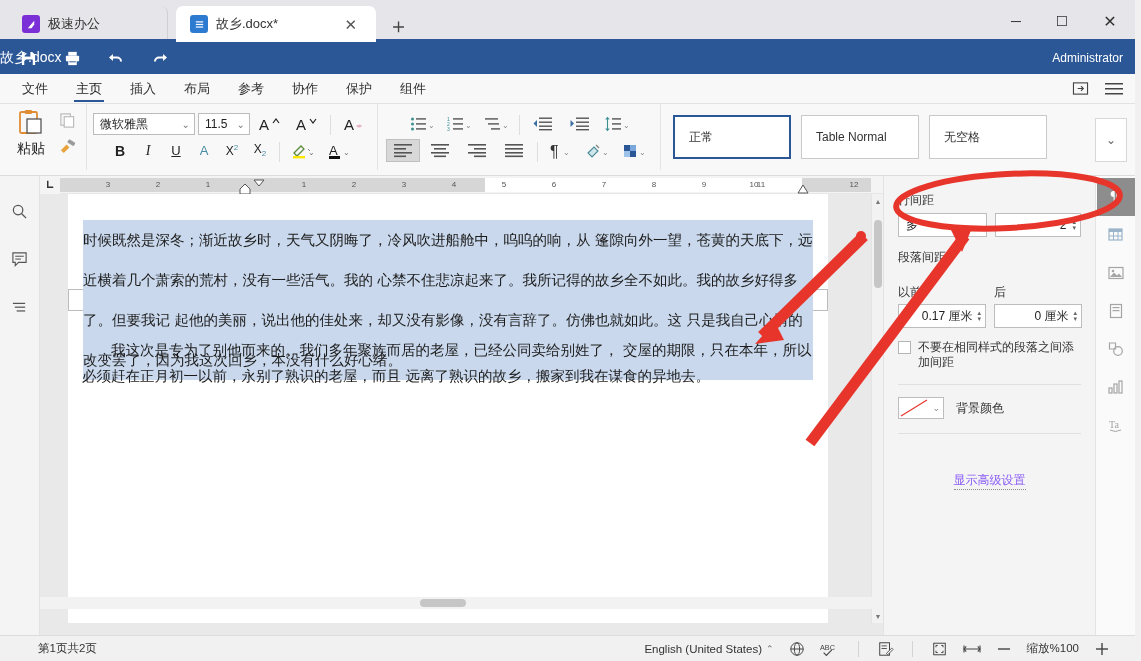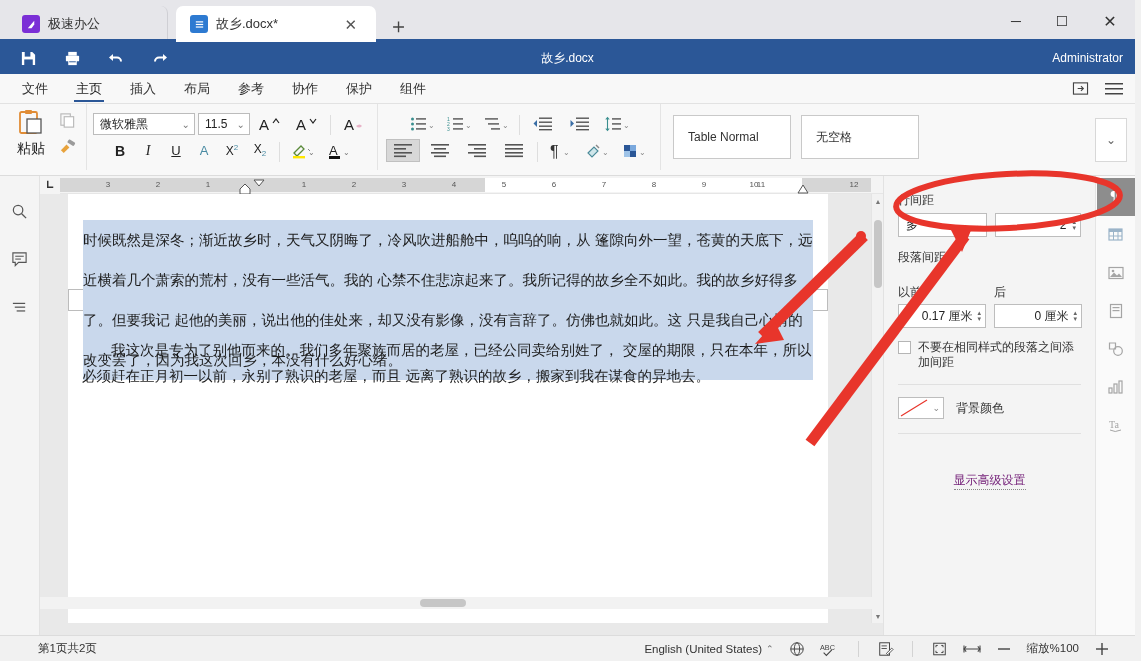--- a/index.html
+++ b/index.html
@@ -33,21 +33,21 @@
   .win-btn { width:46px; height:42px; display:flex; align-items:center; justify-content:center; font-size:14px; color:#333;}
   .win-btn:last-child { width:50px; font-size:16px;}
 
   
   .titlebar {
     height:32px; background:#2b5797; color:#fff; display:flex; align-items:center;
     position:relative; padding-left:8px;
   }
   .qa { display:flex; align-items:center; gap:4px; }
   .qa-btn { width:40px; height:30px; display:flex; align-items:center; justify-content:center; }
-  .doc-title { position:absolute; left:0; right:0; text-align:center; font-size:12px; pointer-events:none;}
+  .doc-title { position:absolute; left:0; right:0; font-size:14px; pointer-events:none;}
   .admin { position:absolute; right:12px; font-size:12px; }
 
   
   .ribbon-tabs { height:30px; background:#f8f8f8; display:flex; align-items:center; padding-left:8px; position:relative;
                  border-bottom:1px solid #e2e2e2;}
   .rtab { padding:4px 14px 3px; font-size:13px; color:#333; position:relative; }
   .rtab.active { color:#1a1a1a; font-weight:normal; }
   .rtab.active:after { content:""; position:absolute; left:12px; right:12px; bottom:-1px; height:2px; background:#2b5797;}
   .ribbon-right { position:absolute; right:6px; display:flex; gap:4px; align-items:center;}
   .ribbon-right .ic { width:30px; height:26px; display:flex; align-items:center; justify-content:center;}
@@ -136,21 +136,21 @@
   .spin-arrows { display:flex; flex-direction:column; line-height:6px; font-size:7px; color:#666;}
   .sub2 { display:flex; gap:8px; margin-top:10px;}
   .sub2 .c { width:92px; }
   .sublbl { font-size:12px; color:#333; margin-bottom:3px;}
   .cbrow { display:flex; gap:7px; margin-top:12px; align-items:flex-start;}
   .cbox { width:13px; height:13px; border:1px solid #b5b5b5; background:#fff; flex:0 0 auto; margin-top:1px;}
   .cbtext { font-size:12px; color:#333; line-height:15px;}
   .divider { height:1px; background:#e0e0e0; margin:14px 0 12px;}
   .colorrow { display:flex; align-items:center; gap:12px;}
   .colorbtn { width:46px; height:22px; border:1px solid #bdbdbd; background:#fff; display:flex; align-items:center; justify-content:space-between; padding-right:3px;}
-  .advlink { text-align:center; margin-top:26px; font-size:12px; color:#701a75; border-bottom:1px dotted #888; display:inline-block;}
+  .advlink { text-align:center; margin-top:26px; font-size:12px; color:#8b5cf6; border-bottom:1px dotted #888; display:inline-block;}
   .advwrap { text-align:center; }
 
   .rsidebar { width:40px; background:#fafafa; border-left:1px solid #e4e4e4; padding-top:2px;
               display:flex; flex-direction:column; align-items:center; }
   .rsbtn { width:38px; height:38px; display:flex; align-items:center; justify-content:center; }
   .rsbtn.active { background:#8d8d8d; }
 
   
   .status { height:26px; background:#f1f1f1; border-top:1px solid #dcdcdc; display:flex; align-items:center;
             font-size:11.5px; color:#333; position:relative;}
@@ -472,20 +472,21 @@
               <rect x="8" y="2" width="6" height="6" fill="#7aa8dd"></rect>
               <rect x="2" y="8" width="6" height="6" fill="#9ec3e8"></rect>
               <rect x="8" y="8" width="6" height="6" fill="#2b5797"></rect>
               <text x="17" y="12" font-size="8" fill="#888">⌄</text>
             </svg>
         </div>
       </div>
     </div>
 
     <div class="grp stylegrp noborder">
+      <div class="style-card active">正常</div>
       <div class="style-card">Table Normal</div>
       <div class="style-card">无空格</div>
     </div>
     <div class="style-more">
       <span style="color:#666;font-size:12px">⌄</span>
     </div>
   </div>
 
   <div class="main">
 

